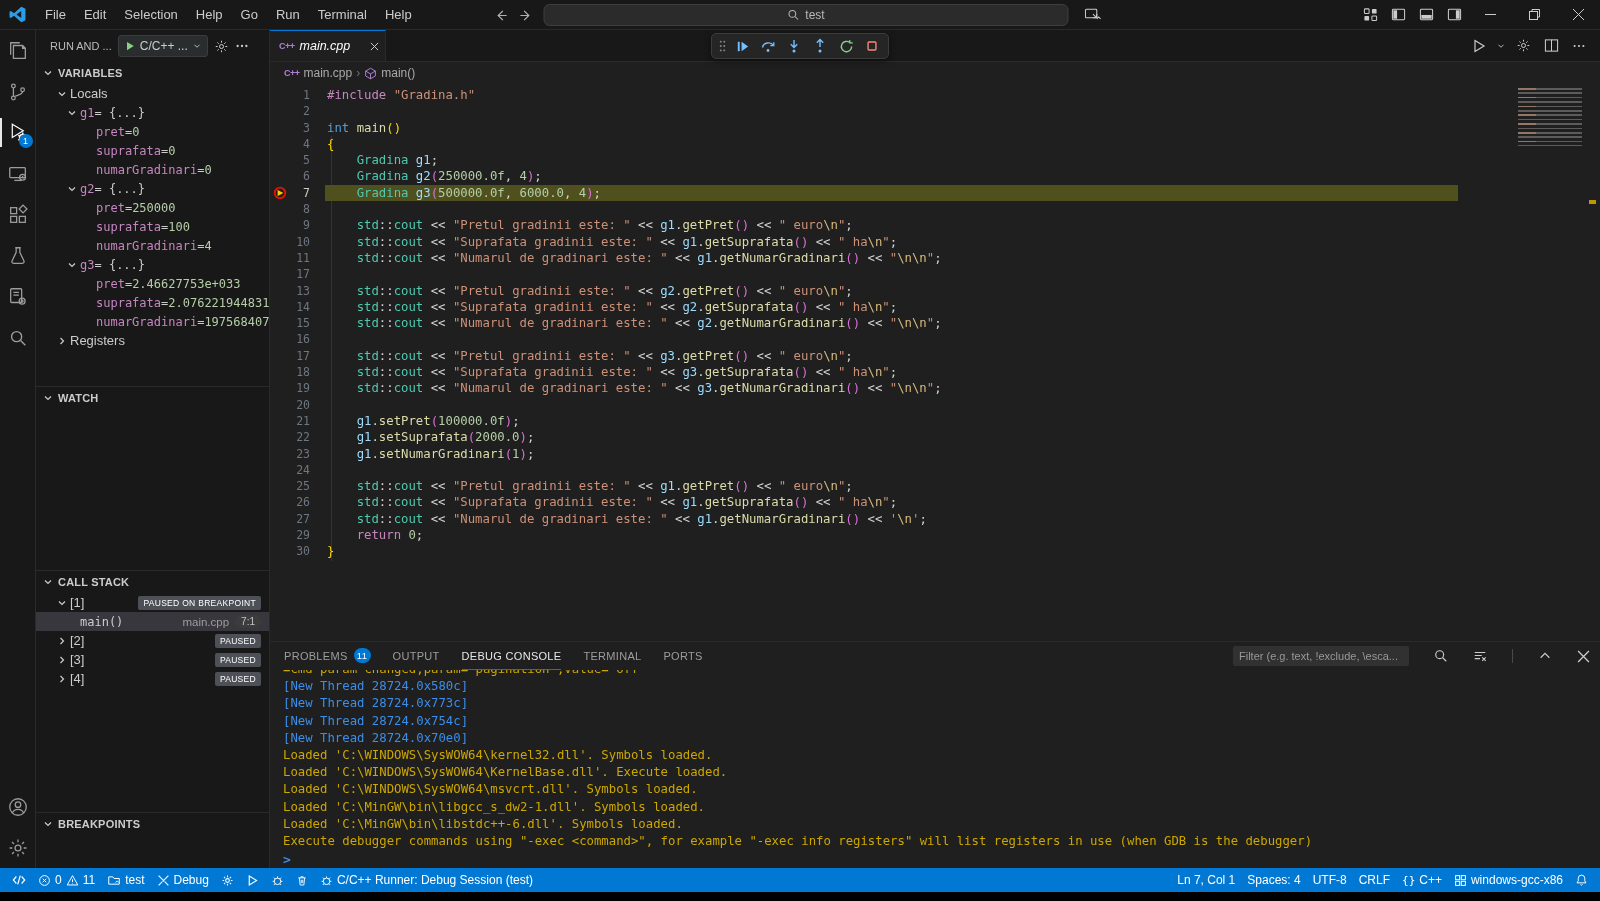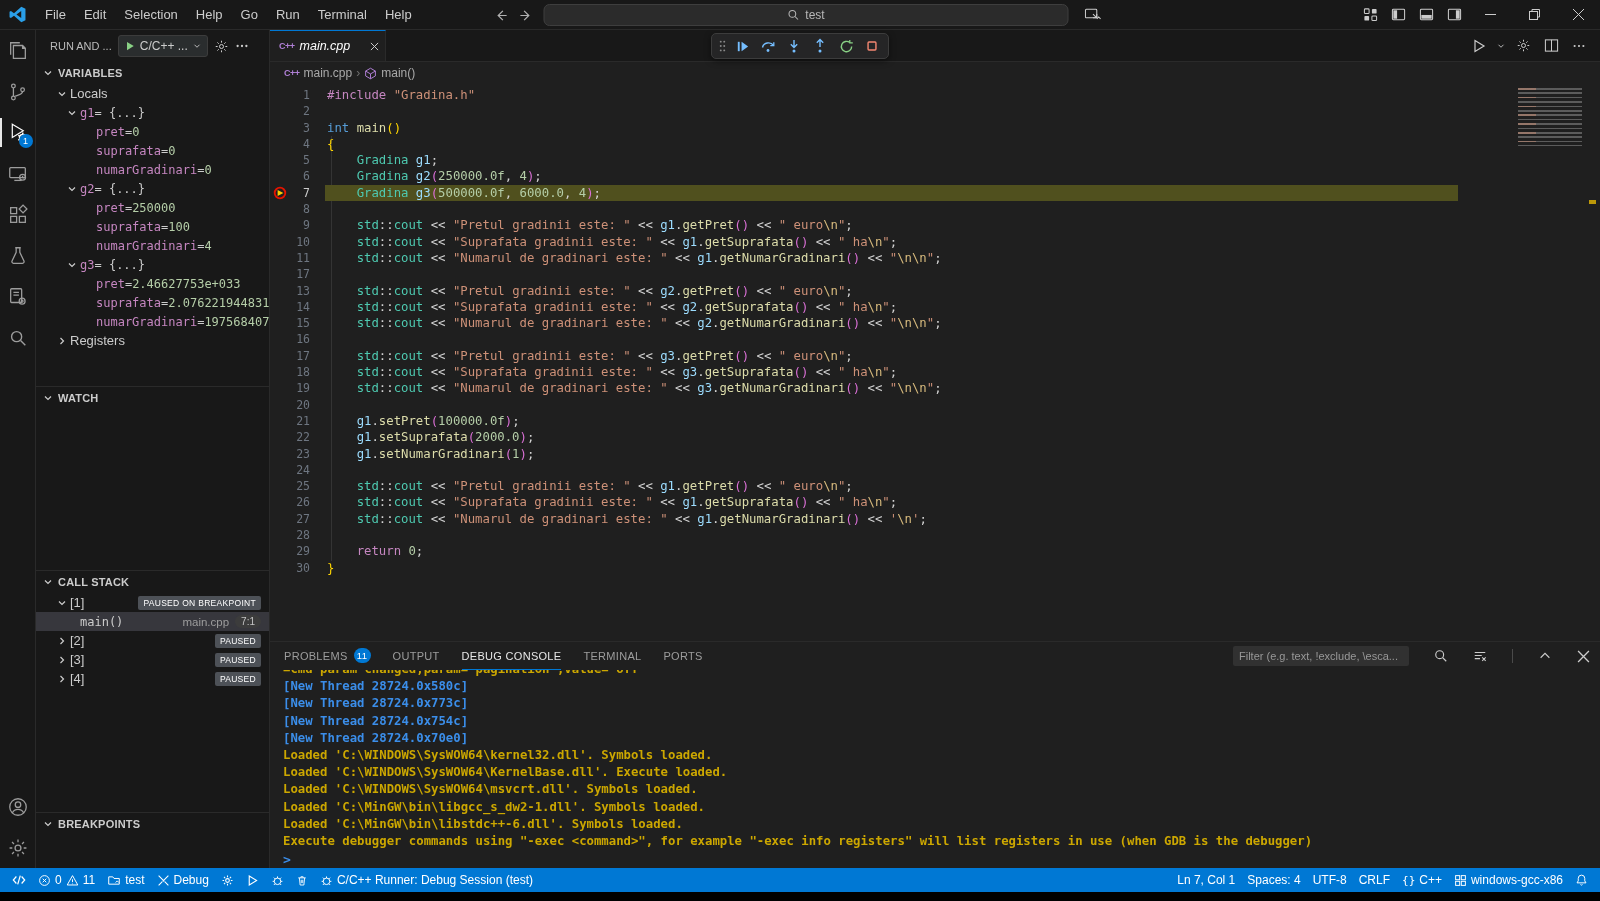--- a/index.html
+++ b/index.html
@@ -89,21 +89,21 @@
   
   .panel { height:227px; border-top:1px solid #2a2a2a; display:flex; flex-direction:column; flex:none; background:#1f1f1f; }
   .panel-tabs { height:28px; display:flex; align-items:center; padding:0 10px 0 14px; flex:none; }
   .ptab { font-size:11px; color:#9d9d9d; margin-right:22px; height:28px; display:flex; align-items:center; gap:6px; letter-spacing:.3px; border-bottom:1px solid transparent; }
   .ptab.active { color:#e7e7e7; border-bottom:1px solid #0078d4; }
   .ptab-badge { background:#0078d4; color:#fff; border-radius:9px; min-width:17px; height:15px; font-size:9.5px; display:flex; align-items:center; justify-content:center; padding:0 3px; }
   .panel-right { margin-left:auto; display:flex; align-items:center; gap:25px; }
   .filterbox { width:176px; height:20px; background:#313131; border-radius:2px; color:#989898; font-size:11px; display:flex; align-items:center; padding:0 6px; white-space:nowrap; overflow:hidden; }
   .p-sep { width:1px; height:14px; background:#4a4a4a; }
   .panel-body { flex:1; overflow:hidden; padding-left:13px; }
-  .cline { height:17.2px; line-height:17.2px; font-family:"DejaVu Sans Mono", monospace; font-size:12.3px; white-space:pre;font-weight:bold; }
+  .cline { height:17.2px; line-height:17.2px; font-family:"DejaVu Sans Mono", monospace; font-size:12.3px; white-space:pre; }
   .cline.y { color:#cca700; }
   .cline.b { color:#3b8eea; }
   .cline:first-child { margin-top:-9px; }
   .prompt-row { height:18px; flex:none; display:flex; align-items:center; padding-left:13px; }
   .prompt { color:#3b8eea; font-family:"DejaVu Sans Mono", monospace; font-size:13px; font-weight:bold; }
 
   
   .statusbar { height:24px; background:#0078d4; color:#ffffff; display:flex; align-items:center; font-size:12px; padding:0 6px; }
   .sb-item { display:flex; align-items:center; gap:4px; padding:0 6px; height:24px; white-space:nowrap; }
   .sb-spacer { flex:1; }
@@ -551,21 +551,20 @@
           <div class="code-line"><span class="ln">18</span><span class="ct"><span class="pl">    </span><span class="ns">std</span><span class="pl">::</span><span class="ns">cout</span><span class="pl"> &lt;&lt; </span><span class="str">"Suprafata gradinii este: "</span><span class="pl"> &lt;&lt; </span><span class="var">g3</span><span class="pl">.</span><span class="fn">getSuprafata</span><span class="b2">()</span><span class="pl"> &lt;&lt; </span><span class="str">" ha</span><span class="esc">\n</span><span class="str">"</span><span class="pl">;</span></span></div>
           <div class="code-line"><span class="ln">19</span><span class="ct"><span class="pl">    </span><span class="ns">std</span><span class="pl">::</span><span class="ns">cout</span><span class="pl"> &lt;&lt; </span><span class="str">"Numarul de gradinari este: "</span><span class="pl"> &lt;&lt; </span><span class="var">g3</span><span class="pl">.</span><span class="fn">getNumarGradinari</span><span class="b2">()</span><span class="pl"> &lt;&lt; </span><span class="str">"</span><span class="esc">\n\n</span><span class="str">"</span><span class="pl">;</span></span></div>
           <div class="code-line"><span class="ln">20</span><span class="ct"></span></div>
           <div class="code-line"><span class="ln">21</span><span class="ct"><span class="pl">    </span><span class="var">g1</span><span class="pl">.</span><span class="fn">setPret</span><span class="b2">(</span><span class="num">100000.0f</span><span class="b2">)</span><span class="pl">;</span></span></div>
           <div class="code-line"><span class="ln">22</span><span class="ct"><span class="pl">    </span><span class="var">g1</span><span class="pl">.</span><span class="fn">setSuprafata</span><span class="b2">(</span><span class="num">2000.0</span><span class="b2">)</span><span class="pl">;</span></span></div>
           <div class="code-line"><span class="ln">23</span><span class="ct"><span class="pl">    </span><span class="var">g1</span><span class="pl">.</span><span class="fn">setNumarGradinari</span><span class="b2">(</span><span class="num">1</span><span class="b2">)</span><span class="pl">;</span></span></div>
           <div class="code-line"><span class="ln">24</span><span class="ct"></span></div>
           <div class="code-line"><span class="ln">25</span><span class="ct"><span class="pl">    </span><span class="ns">std</span><span class="pl">::</span><span class="ns">cout</span><span class="pl"> &lt;&lt; </span><span class="str">"Pretul gradinii este: "</span><span class="pl"> &lt;&lt; </span><span class="var">g1</span><span class="pl">.</span><span class="fn">getPret</span><span class="b2">()</span><span class="pl"> &lt;&lt; </span><span class="str">" euro</span><span class="esc">\n</span><span class="str">"</span><span class="pl">;</span></span></div>
           <div class="code-line"><span class="ln">26</span><span class="ct"><span class="pl">    </span><span class="ns">std</span><span class="pl">::</span><span class="ns">cout</span><span class="pl"> &lt;&lt; </span><span class="str">"Suprafata gradinii este: "</span><span class="pl"> &lt;&lt; </span><span class="var">g1</span><span class="pl">.</span><span class="fn">getSuprafata</span><span class="b2">()</span><span class="pl"> &lt;&lt; </span><span class="str">" ha</span><span class="esc">\n</span><span class="str">"</span><span class="pl">;</span></span></div>
           <div class="code-line"><span class="ln">27</span><span class="ct"><span class="pl">    </span><span class="ns">std</span><span class="pl">::</span><span class="ns">cout</span><span class="pl"> &lt;&lt; </span><span class="str">"Numarul de gradinari este: "</span><span class="pl"> &lt;&lt; </span><span class="var">g1</span><span class="pl">.</span><span class="fn">getNumarGradinari</span><span class="b2">()</span><span class="pl"> &lt;&lt; </span><span class="str">'</span><span class="esc">\n</span><span class="str">'</span><span class="pl">;</span></span></div>
-          <div class="code-line"><span class="ln">28</span><span class="ct"></span></div>
           <div class="code-line"><span class="ln">29</span><span class="ct"><span class="pl">    </span><span class="ctl">return</span><span class="pl"> </span><span class="num">0</span><span class="pl">;</span></span></div>
           <div class="code-line"><span class="ln">30</span><span class="ct"><span class="b1">}</span></span></div>
         </div>
       <div class="minimap"></div>
       <div class="overview-mark"></div>
     </div>
 
     <div class="panel">
       <div class="panel-tabs">
         <div id="ptabs" style="display:flex;">

